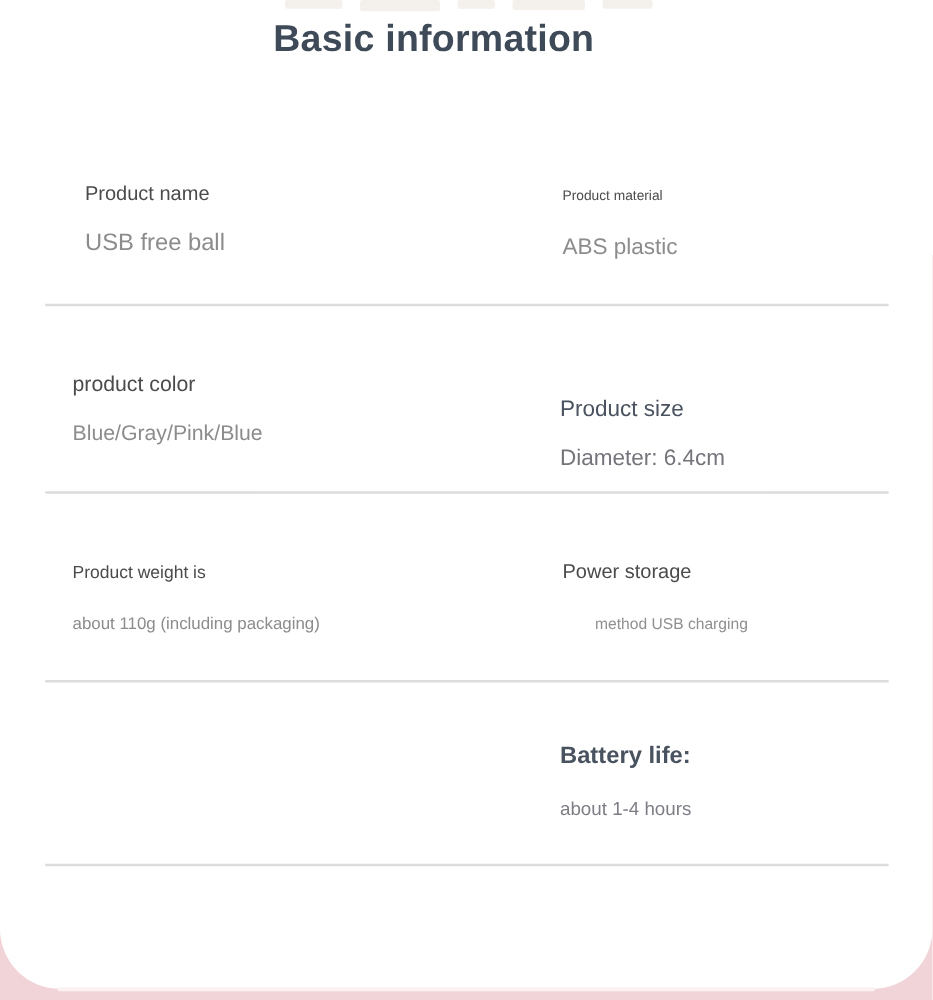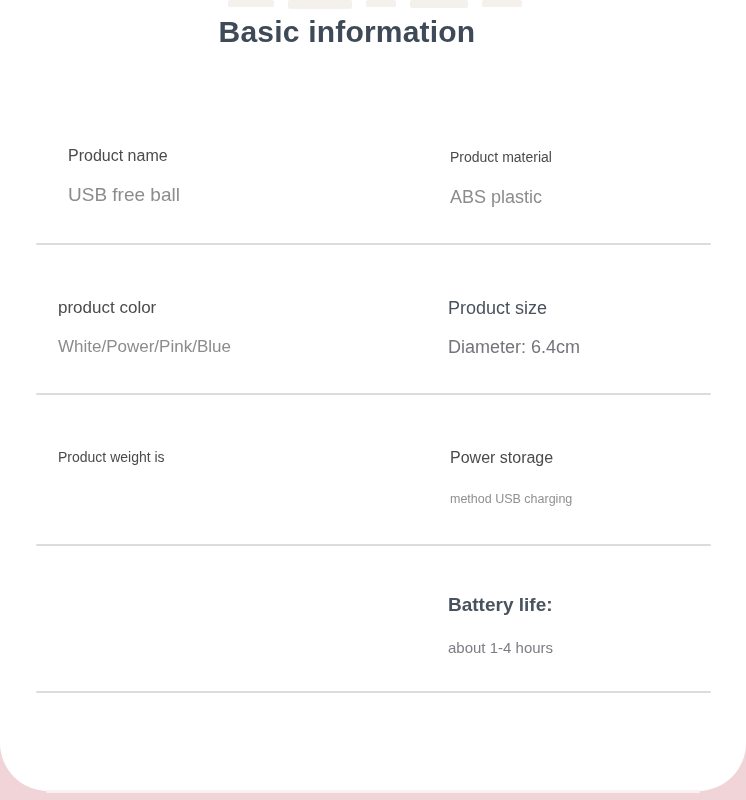--- a/index.html
+++ b/index.html
@@ -46,38 +46,38 @@
 
   .cell{position:absolute;}
   .cell .label{color:var(--label-ink);}
   .cell .value{color:var(--value-ink);}
 
   
   .c0l{left:68px;top:146px;}
   .c0l .label{font-size:16px;line-height:20px;}
   .c0l .value{font-size:19px;line-height:24px;margin-top:17px;}
   .c0r{left:450px;top:148px;}
-  .c0r .label{font-size:14px;line-height:18px;}
+  .c0r .label{font-size:11px;line-height:18px;}
   .c0r .value{font-size:18px;line-height:22px;margin-top:20px;}
 
   
   .c1l{left:58px;top:297px;}
   .c1l .label{font-size:17px;line-height:21px;}
   .c1l .value{font-size:17px;line-height:22px;margin-top:18px;}
   .c1r{left:448px;top:297px;}
-  .c1r .label{font-size:18px;line-height:22px;color:#49525e;}
+  .c1r .label{font-size:18px;line-height:22px;color:#49525e;margin-top:19px;}
   .c1r .value{font-size:18px;line-height:23px;margin-top:17px;color:var(--value-ink-dark);}
 
   
   .c2l{left:58px;top:448px;}
   .c2l .label{font-size:14px;line-height:18px;}
   .c2l .value{font-size:13.5px;line-height:17px;margin-top:24px;}
   .c2r{left:450px;top:448px;}
   .c2r .label{font-size:16px;line-height:20px;}
-  .c2r .value{font-size:12.5px;line-height:16px;margin-top:23px;color:#909090;}
+  .c2r .value{font-size:12.5px;line-height:16px;margin-top:23px;color:#909090;margin-left:26px;}
 
   
   .c3l{left:58px;top:590px;}
   .c3l .label{font-size:21px;line-height:26px;color:#424d5b;}
   .c3l .value{font-size:15.5px;line-height:20px;margin-top:20px;color:var(--value-ink-dark);}
   .c3r{left:448px;top:593px;}
   .c3r .label{font-size:19px;line-height:24px;color:#49535f;font-weight:bold;}
   .c3r .value{font-size:15px;line-height:19px;margin-top:21px;color:#7d7d85;}
 
   .divider{
@@ -111,31 +111,32 @@
 </div>
 <div class="cell c0r">
   <div class="label">Product material</div>
   <div class="value">ABS plastic</div>
 </div>
 
 <div class="divider d0"></div>
 
 <div class="cell c1l">
   <div class="label">product color</div>
-  <div class="value">White/Power/Pink/Blue</div>
+  <div class="value">Blue/Gray/Pink/Blue</div>
 </div>
 <div class="cell c1r">
   <div class="label">Product size</div>
   <div class="value">Diameter: 6.4cm</div>
 </div>
 
 <div class="divider d1"></div>
 
 <div class="cell c2l">
   <div class="label">Product weight is</div>
+  <div class="value">about 110g (including packaging)</div>
 </div>
 <div class="cell c2r">
   <div class="label">Power storage</div>
   <div class="value">method USB charging</div>
 </div>
 
 <div class="divider d2"></div>
 
 <div class="cell c3l">
 </div>

